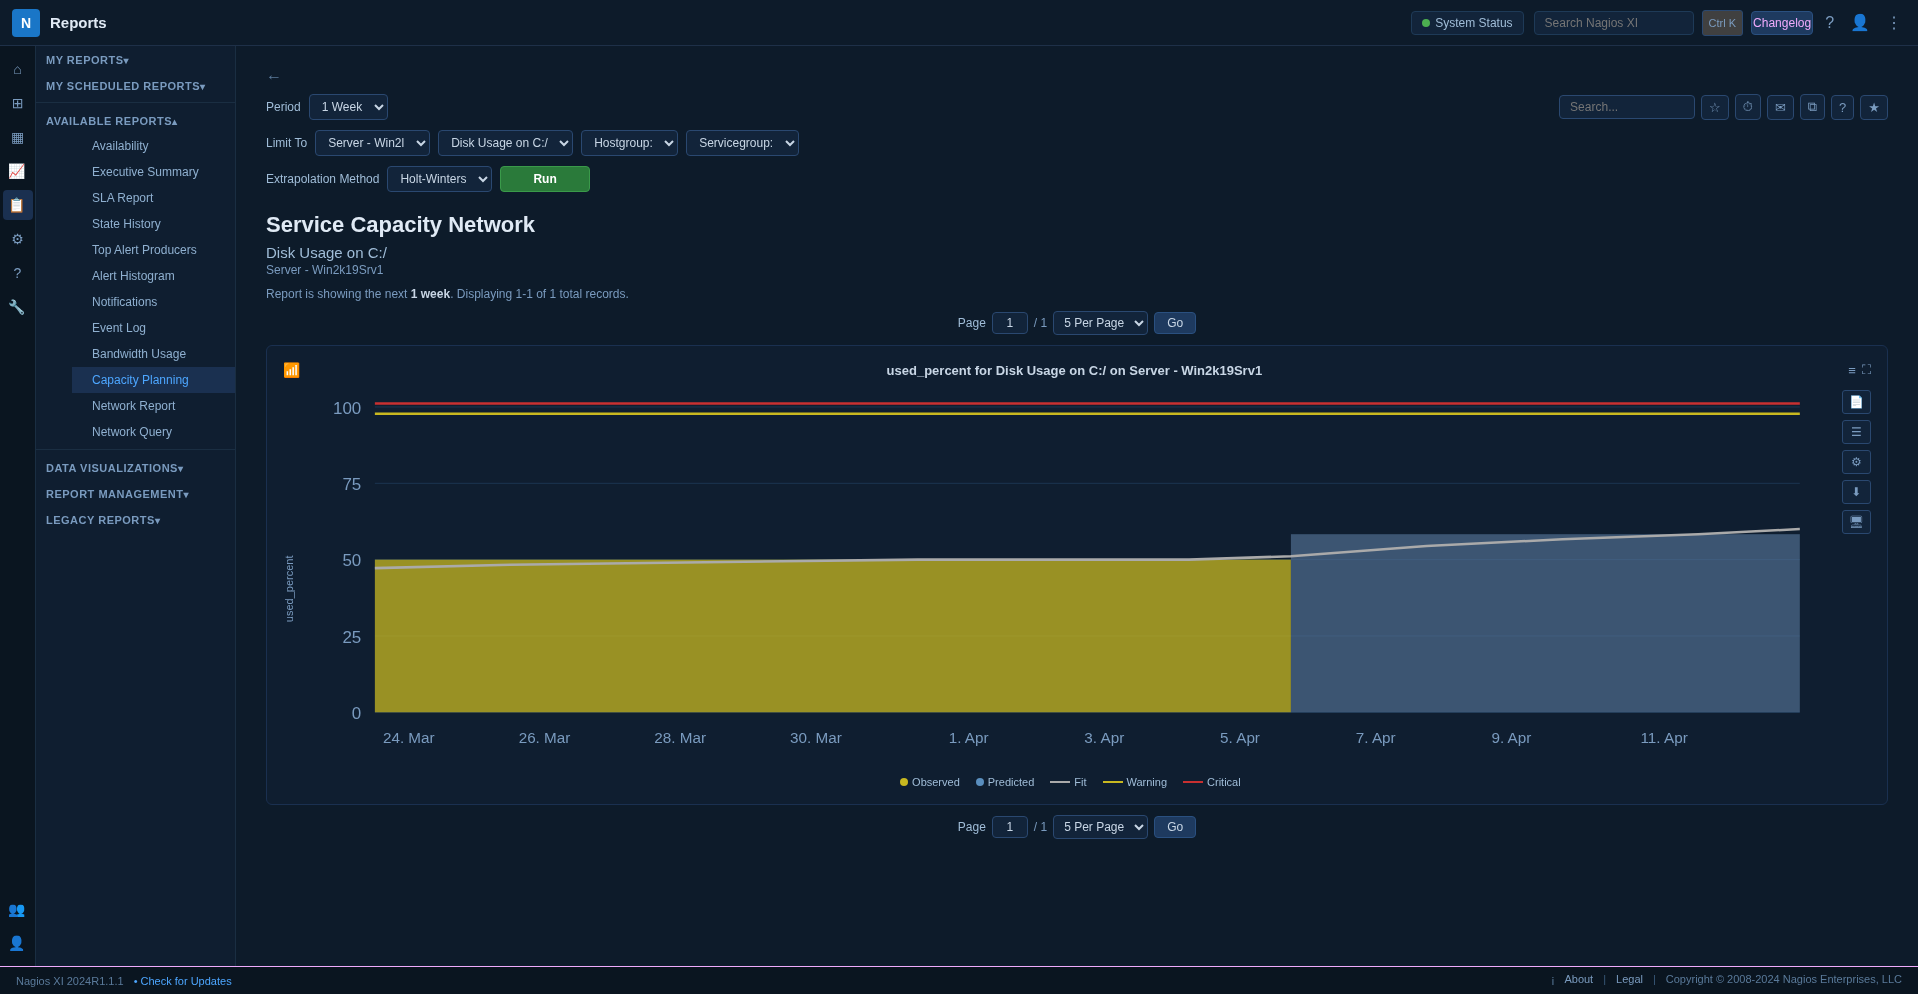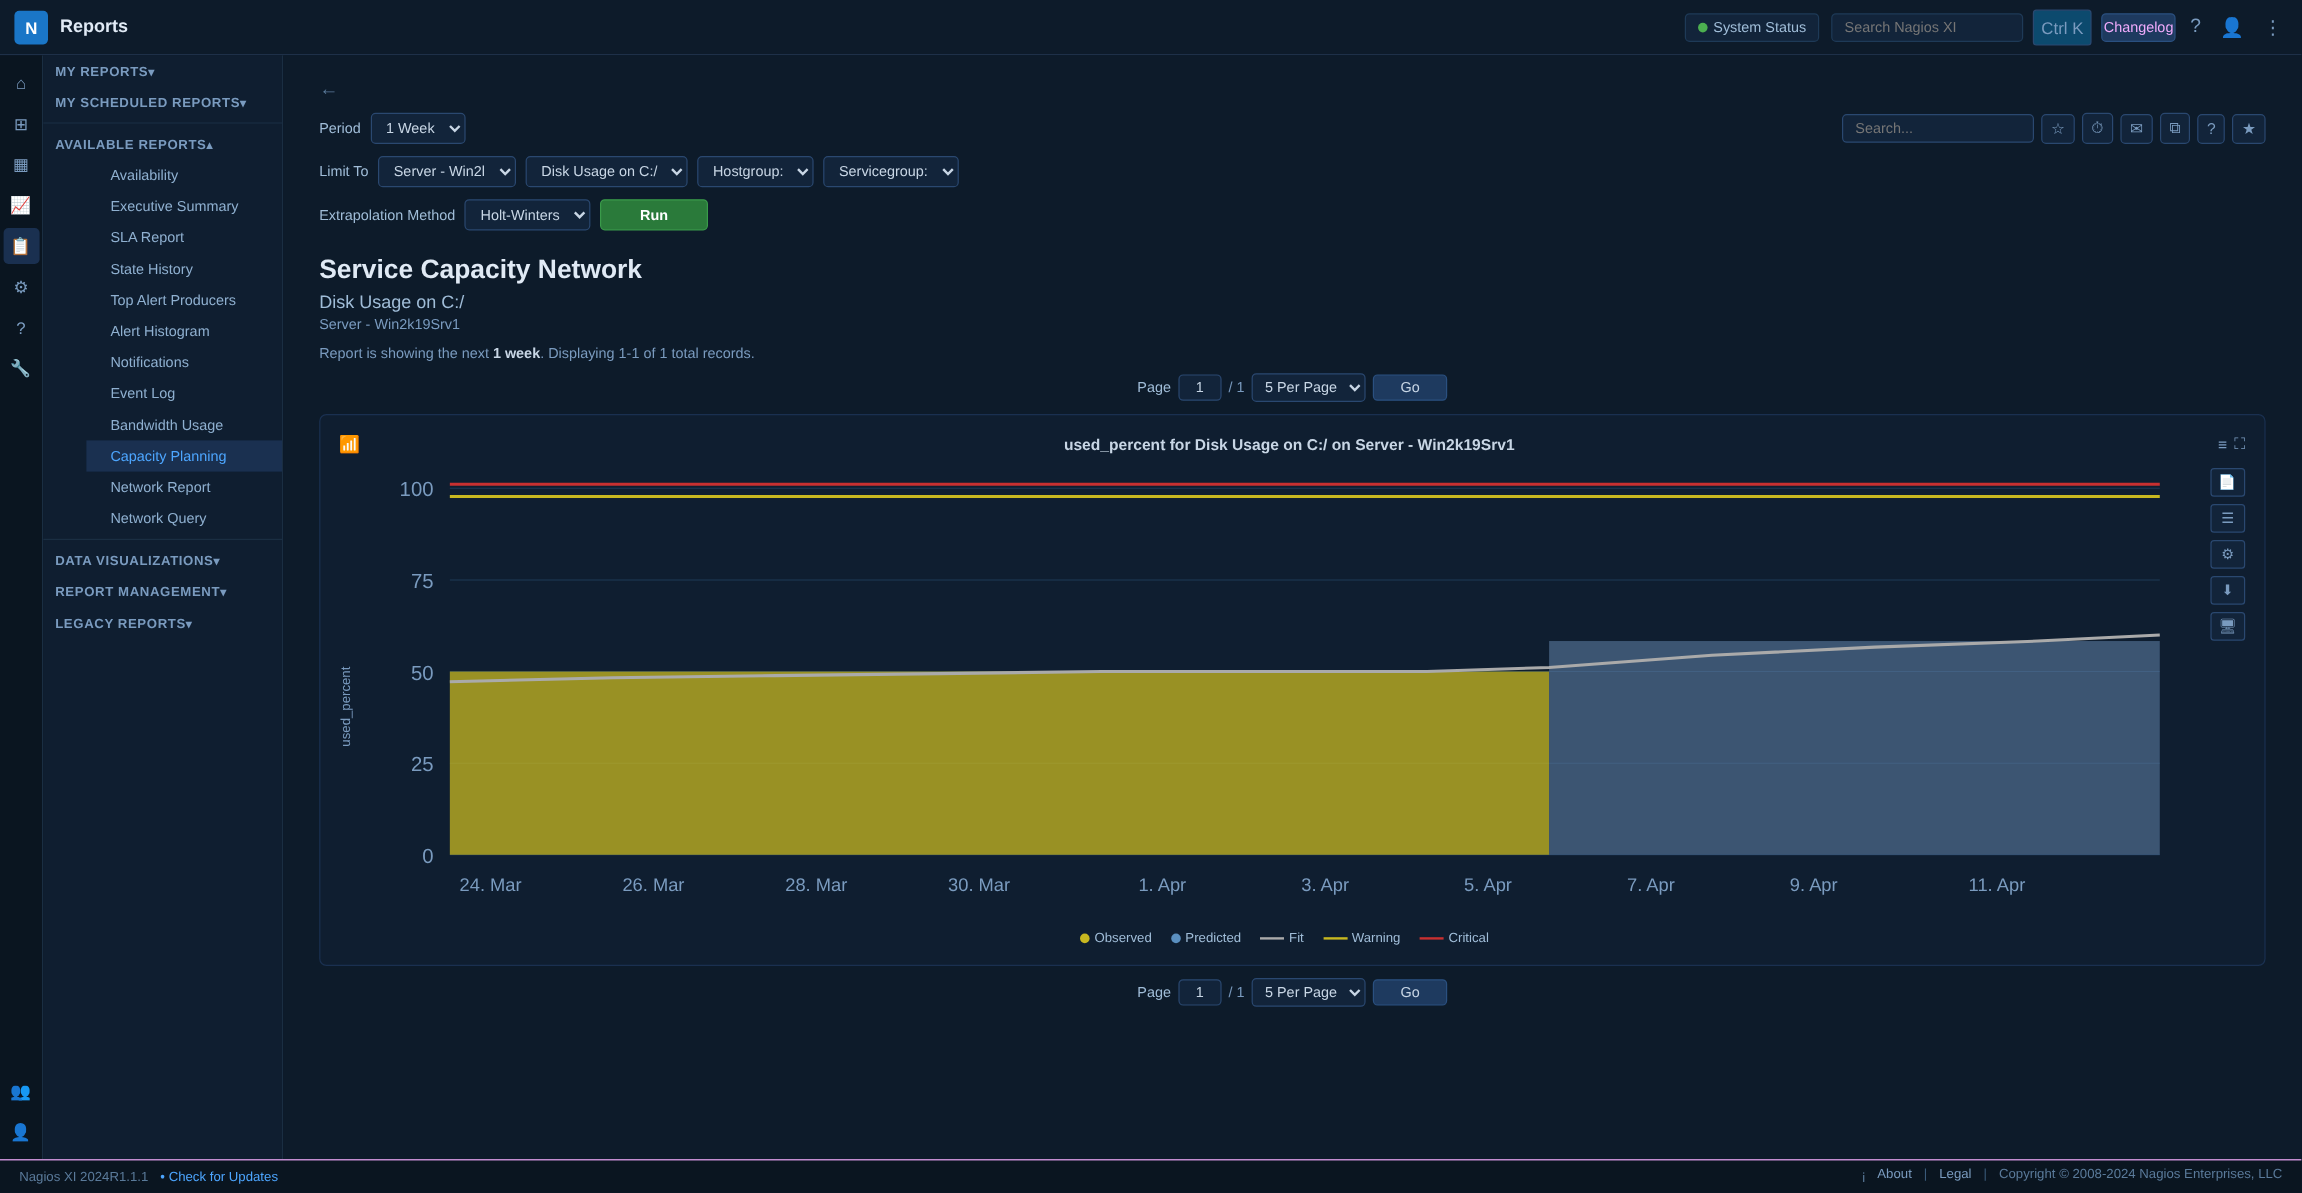--- a/index.html
+++ b/index.html
@@ -43,25 +43,25 @@
     .nav-search {
       background: #12243a;
       border: 1px solid #1e3a57;
       border-radius: 4px;
       color: #a0bdd8;
       padding: 4px 10px;
       font-size: 12px;
       width: 160px;
     }
     .shortcut-badge {
-      background: #0c4a6e;
+      background: #404040;
       border: 1px solid #2a4870;
       border-radius: 3px;
       padding: 6px 6px;
-      font-size: 14px;
+      font-size: 11px;
       color: #7a9bbf;
     }
     .nav-btn {
       background: #1e3a5f;
       border: 1px solid #2a5080;
       border-radius: 4px;
       color: #f0abfc;
       padding: 4px 1px;
       font-size: 12px;
       cursor: pointer;
@@ -169,21 +169,21 @@
       margin-left: auto;
       display: flex; align-items: center; gap: 6px;
     }
     .search-box {
       background: #12243a;
       border: 1px solid #2a4870;
       border-radius: 4px;
       color: #e5e5e5;
       padding: 4px 10px;
       font-size: 12px;
-      width: 160px;
+      width: 136px;
     }
     .icon-action-btn {
       background: #12243a;
       border: 1px solid #2a4870;
       border-radius: 4px;
       color: #7a9bbf;
       padding: 4px 7px;
       cursor: pointer;
       font-size: 13px;
     }
@@ -245,21 +245,21 @@
       border-radius: 4px;
       color: #c8d6e5;
       padding: 3px 6px;
       font-size: 12px;
     }
     .go-btn {
       background: #1e3a5f;
       border: 1px solid #2a5080;
       border-radius: 4px;
       color: #c8d6e5;
-      padding: 3px 22px;
+      padding: 3px 12px;
       cursor: pointer;
       font-size: 12px;
     }
 
     
     .chart-container {
       background: #0f1e30;
       border: 1px solid #1a3050;
       border-radius: 6px;
       padding: 16px;

